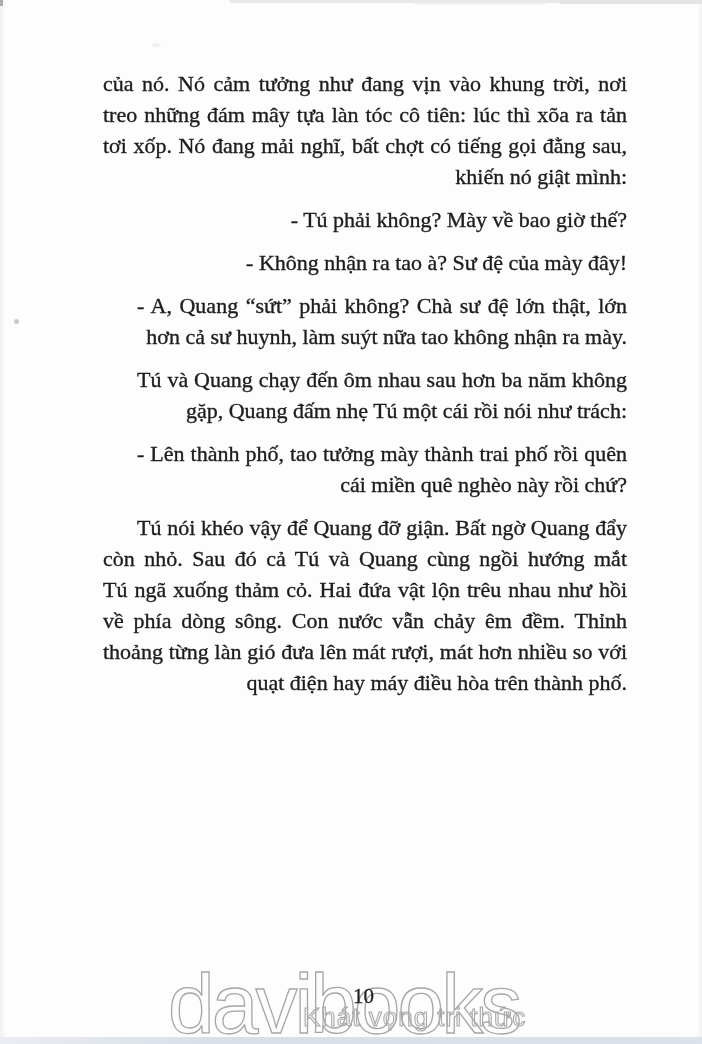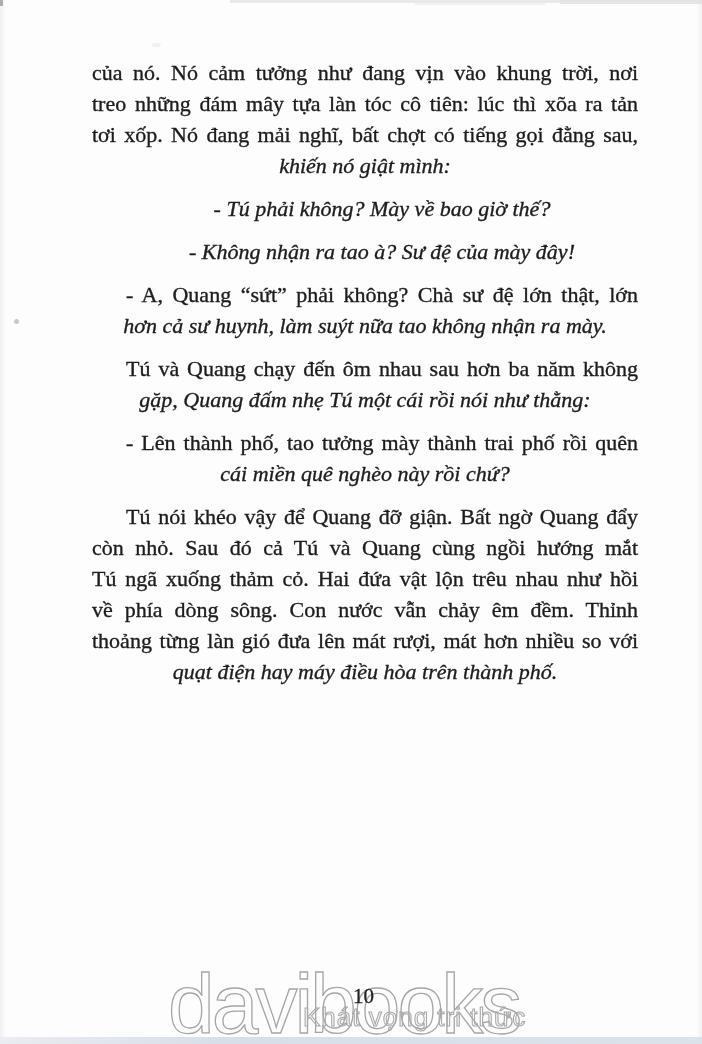--- a/index.html
+++ b/index.html
@@ -8,28 +8,28 @@
     background:#fdfdfd;
     font-family:"Liberation Serif", serif;
   }
   
   .page{position:absolute;inset:0;background:#fdfdfd;}
   
   .textblock{
     position:absolute;left:92px;top:57px;width:546px;z-index:2;
     color:#1d1d1d;font-size:22px;
   }
-  .para{margin:0;}
+  .para{margin:11px;}
   .para + .para{margin-top:12px;}
   .line{
     height:31px;line-height:31px;white-space:normal;
     -webkit-text-stroke:0.35px #1d1d1d;
   }
   .line.j{text-align:justify;text-align-last:justify;}
-  .line.l{text-align:center;font-style:italic;}
+  .line.l{text-align:right;}
   .line.ind{padding-left:34px;}
   
   .wm-brand{
     position:absolute;left:168px;top:962px;z-index:1;
     font-family:"Liberation Sans", sans-serif;
     font-size:84px;line-height:84px;letter-spacing:-3px;
     color:transparent;-webkit-text-stroke:1.3px #a6a6a6;
     white-space:nowrap;
   }
   .wm-tagline{
@@ -96,21 +96,21 @@
       <div class="line l ind">- Không nhận ra tao à? Sư đệ của mày đây!</div>
     </div>
 
     <div class="para">
       <div class="line j ind">- A, Quang “sứt” phải không? Chà sư đệ lớn thật, lớn</div>
       <div class="line l">hơn cả sư huynh, làm suýt nữa tao không nhận ra mày.</div>
     </div>
 
     <div class="para">
       <div class="line j ind">Tú và Quang chạy đến ôm nhau sau hơn ba năm không</div>
-      <div class="line l">gặp, Quang đấm nhẹ Tú một cái rồi nói như thằng:</div>
+      <div class="line l">gặp, Quang đấm nhẹ Tú một cái rồi nói như trách:</div>
     </div>
 
     <div class="para">
       <div class="line j ind">- Lên thành phố, tao tưởng mày thành trai phố rồi quên</div>
       <div class="line l">cái miền quê nghèo này rồi chứ?</div>
     </div>
 
 
     <div class="para">
       <div class="line j ind">Tú nói khéo vậy để Quang đỡ giận. Bất ngờ Quang đẩy</div>

